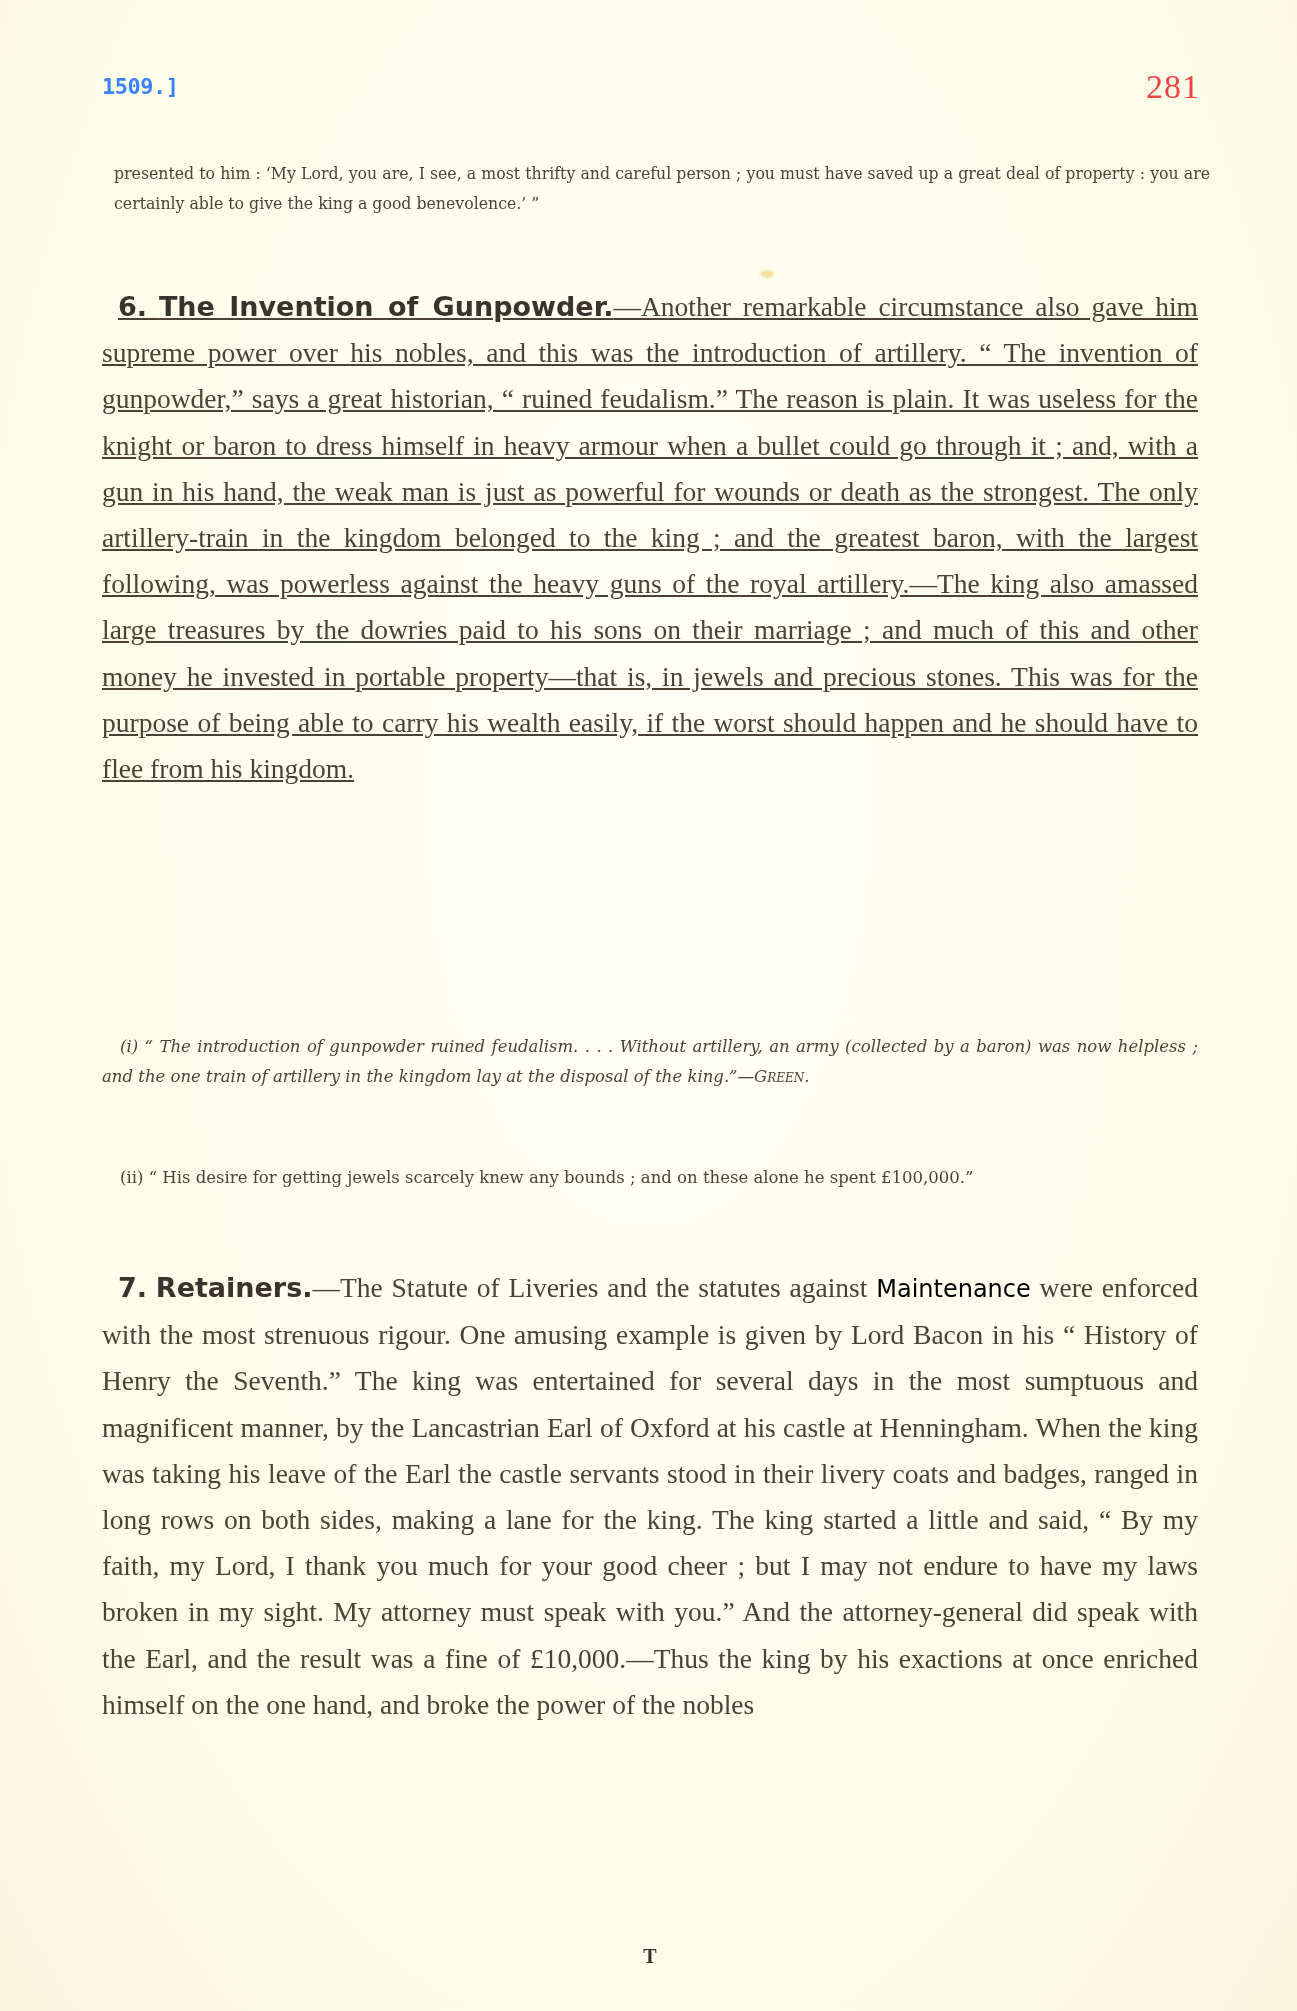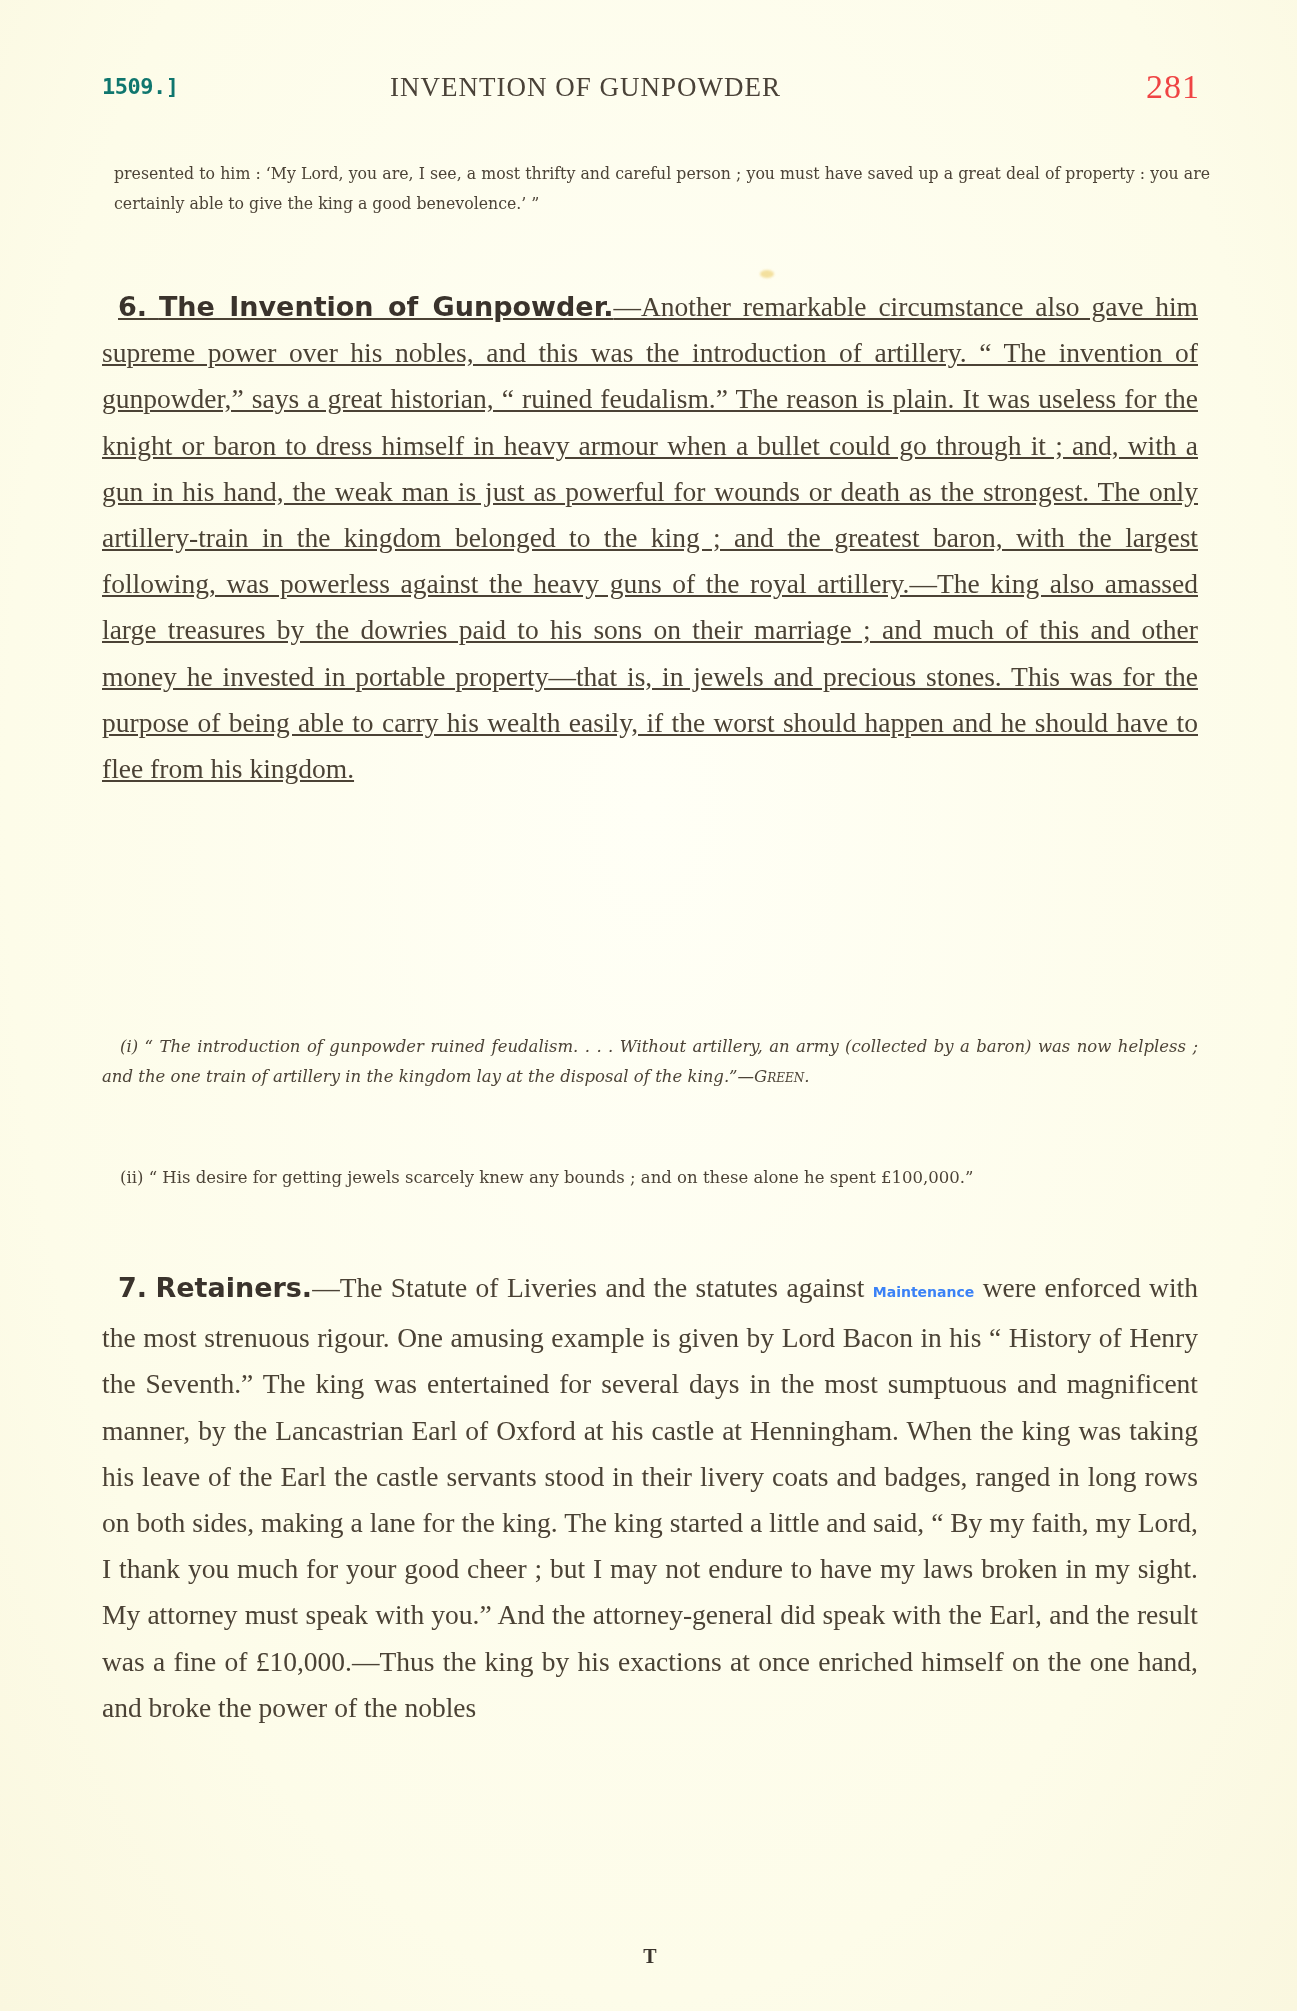--- a/index.html
+++ b/index.html
@@ -29,21 +29,21 @@
       width: 1100px;
       height: 40px;
     }
     .rh-date {
       position: absolute;
       left: 2px;
       top: 4px;
       font-family: "DejaVu Sans Mono", "Liberation Mono", monospace;
       font-weight: bold;
       font-size: 22px;
-      color: #0f766e;
+      color: #3b82f6;
       letter-spacing: -0.5px;
       text-align: right;
     }
     .rh-title {
       position: absolute;
       left: 290px;
       top: 2px;
       font-family: "Liberation Serif", "DejaVu Serif", serif;
       font-size: 27px;
       color: #4a4238;
@@ -85,23 +85,23 @@
       font-family: "DejaVu Sans", "Liberation Sans", sans-serif;
       font-weight: bold;
       color: #3a332c;
       font-size: 27px;
     }
     .para .first-line {
       padding-left: 16px;
     }
     .para .bold-inline {
       font-family: "DejaVu Sans", sans-serif;
-      font-weight: bold;
-      font-size: 14px;
-      color: #3b82f6;
+      font-weight: normal;
+      font-size: 24px;
+      color: #000000;
     }
     #section6 { top: 284px; text-decoration: underline; }
     #section7 { top: 1265px; }
     .notes {
       position: absolute;
       left: 2px;
       width: 1096px;
       font-family: "DejaVu Serif", serif;
       font-size: 16.5px;
       line-height: 30px;
@@ -136,21 +136,20 @@
       filter: blur(1px);
     }
   </style>
 </head>
 <body>
 
 <div class="page">
 
   <div class="running-head">
     <span class="rh-date">1509.]</span>
-    <span class="rh-title">INVENTION OF GUNPOWDER</span>
     <span class="rh-page">281</span>
   </div>
 
   <p class="intro" style="margin:12px;">presented to him : ‘My Lord, you are, I see, a most thrifty and careful person ; you must have saved up a great deal of property : you are certainly able to give the king a good benevolence.’ ”</p>
 
   <div class="speck"></div>
 
   <p class="para" id="section6" style="margin:0;">
     <span class="first-line"></span><span class="heading-num">6.</span>
     <span class="heading-title">The Invention of Gunpowder.</span><span>—Another remarkable circumstance also gave him supreme power over his nobles, and this was the introduction of artillery. “ The invention of gunpowder,” says a great historian, “ ruined feudalism.” The reason is plain. It was useless for the knight or baron to dress himself in heavy armour when a bullet could go through it ; and, with a gun in his hand, the weak man is just as powerful for wounds or death as the strongest. The only artillery-train in the kingdom belonged to the king ; and the greatest baron, with the largest following, was powerless against the heavy guns of the royal artillery.—The king also amassed large treasures by the dowries paid to his sons on their marriage ; and much of this and other money he invested in portable property—that is, in jewels and precious stones. This was for the purpose of being able to carry his wealth easily, if the worst should happen and he should have to flee from his kingdom.</span>

